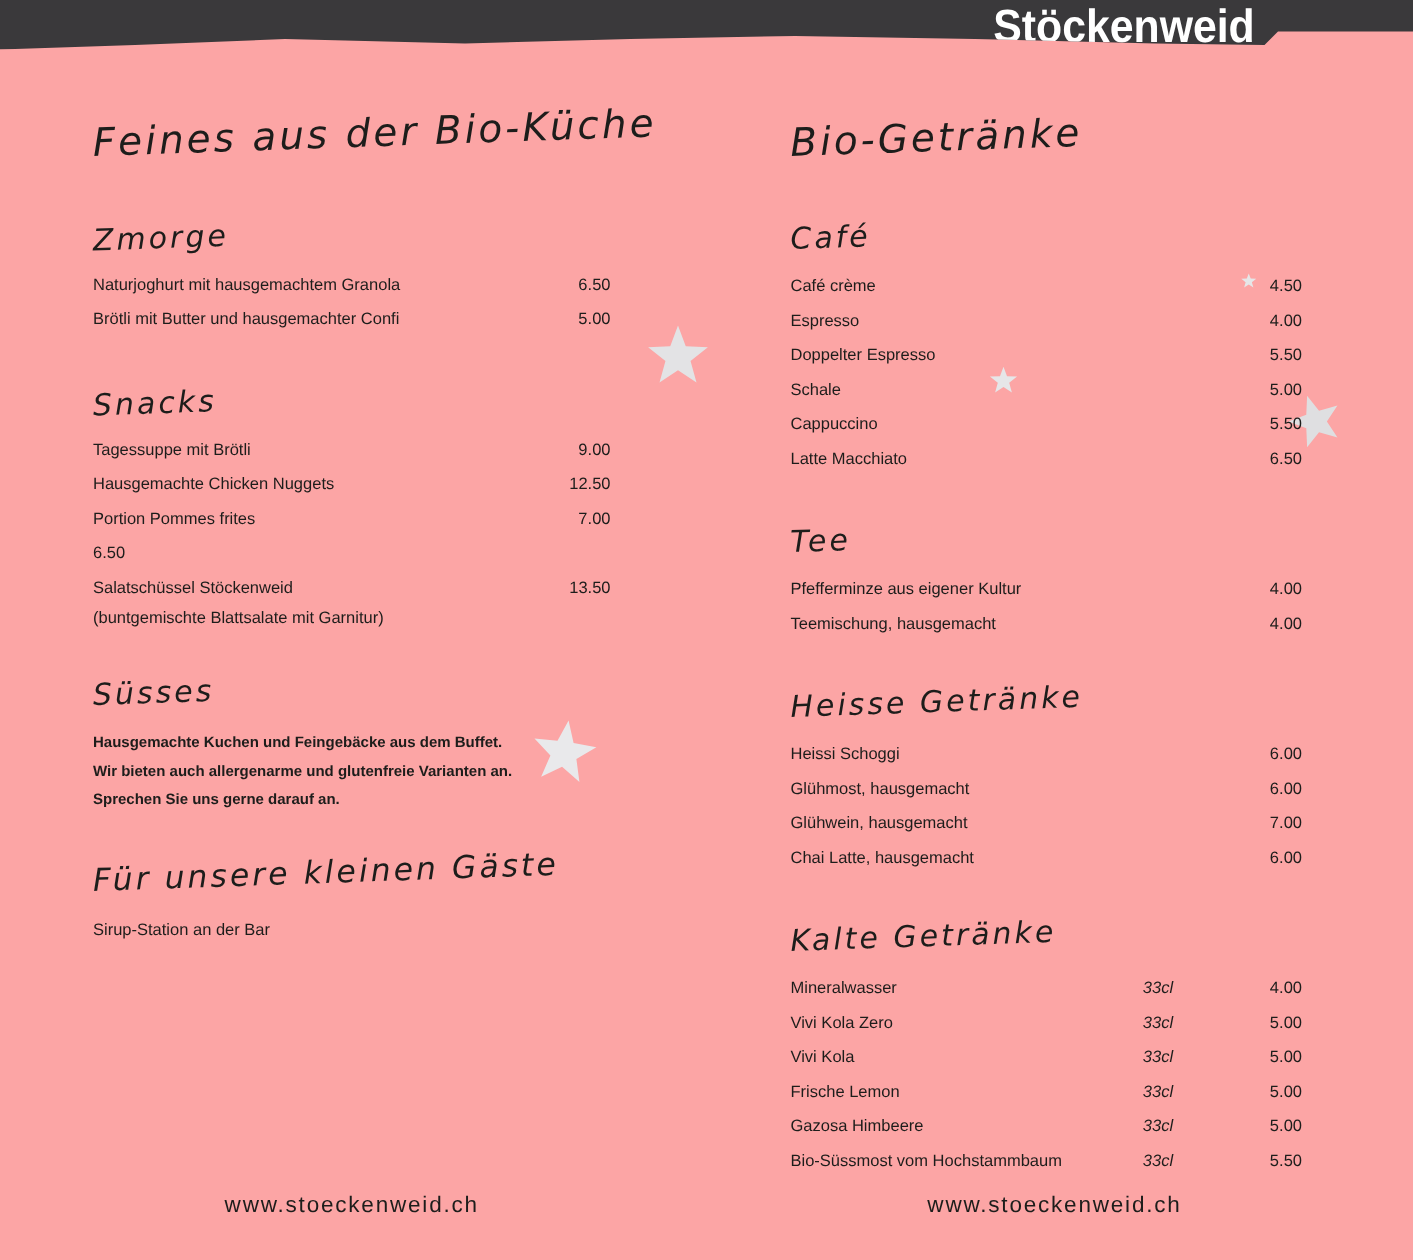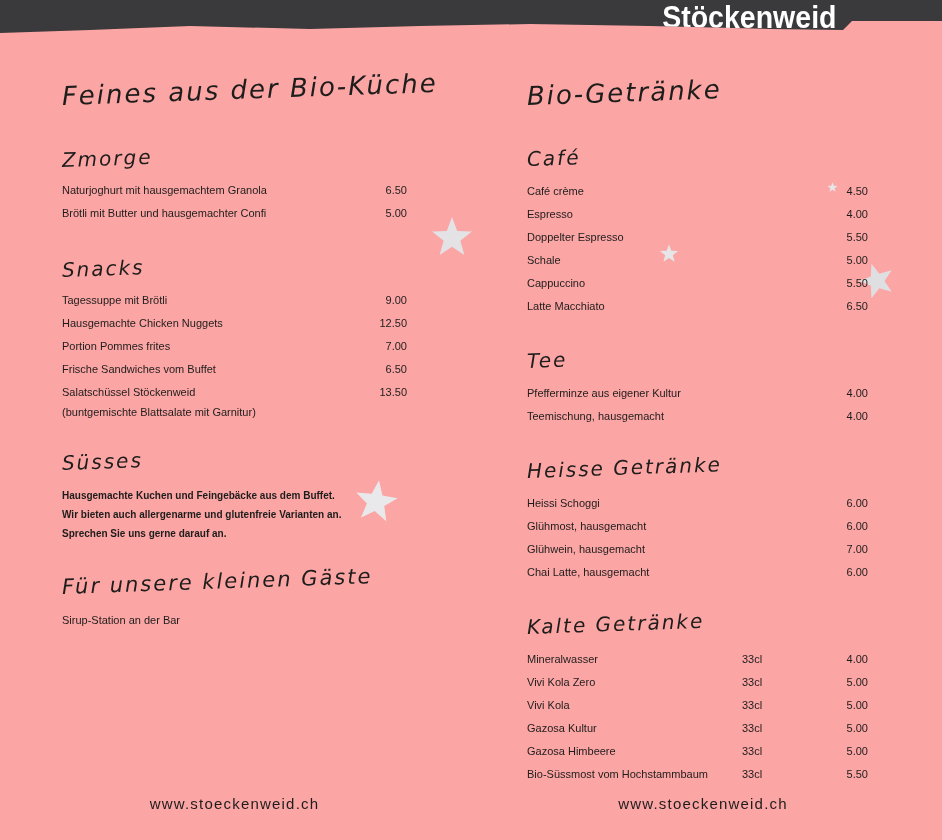--- a/index.html
+++ b/index.html
@@ -31,21 +31,21 @@
     font-style:italic;font-weight:400;letter-spacing:2px;white-space:nowrap;
     transform:rotate(-2deg);transform-origin:0 60%;line-height:1.3;
     font-family:"DejaVu Sans",cursive;
   }
   .title{font-size:26px;}
   .sec{font-size:20px;}
   .rows{font-size:11px;line-height:23px;}
   .row{display:flex;justify-content:space-between;}
   .row .n{text-align:left;}
   .row .p{text-align:right;}
-  .row .sz{width:60px;text-align:left;}
+  .row .sz{width:60px;text-align:center;font-style:italic;}
   .row3 .p{width:66px;text-align:right;}
   .row3 .n{flex:1;}
   .note{line-height:17px;}
   .para{font-size:10px;line-height:19px;font-weight:bold;}
   .footer{
     position:absolute;z-index:2;top:795px;font-weight:400;font-size:15px;
     letter-spacing:1.2px;text-align:center;
   }
   
   #l-title{left:62px;top:80px;}
@@ -117,21 +117,20 @@
     </div>
     <div class="row">
       <span class="n">Hausgemachte Chicken Nuggets</span>
       <span class="p">12.50</span>
     </div>
     <div class="row">
       <span class="n">Portion Pommes frites</span>
       <span class="p">7.00</span>
     </div>
     <div class="row">
-      <span class="n">Frische Sandwiches vom Buffet</span>
       <span class="p">6.50</span>
     </div>
     <div class="row">
       <span class="n">Salatschüssel Stöckenweid</span>
       <span class="p">13.50</span>
     </div>
     <div class="note">(buntgemischte Blattsalate mit Garnitur)</div>
   </div>
 
   <h2 id="l-sec2" class="txt hand sec">Süsses</h2>
@@ -221,21 +220,21 @@
       <span class="n">Vivi Kola Zero</span>
       <span class="sz">33cl</span>
       <span class="p">5.00</span>
     </div>
     <div class="row row3">
       <span class="n">Vivi Kola</span>
       <span class="sz">33cl</span>
       <span class="p">5.00</span>
     </div>
     <div class="row row3">
-      <span class="n">Gazosa Kultur</span>
+      <span class="n">Frische Lemon</span>
       <span class="sz">33cl</span>
       <span class="p">5.00</span>
     </div>
     <div class="row row3">
       <span class="n">Gazosa Himbeere</span>
       <span class="sz">33cl</span>
       <span class="p">5.00</span>
     </div>
     <div class="row row3">
       <span class="n">Bio-Süssmost vom Hochstammbaum</span>

